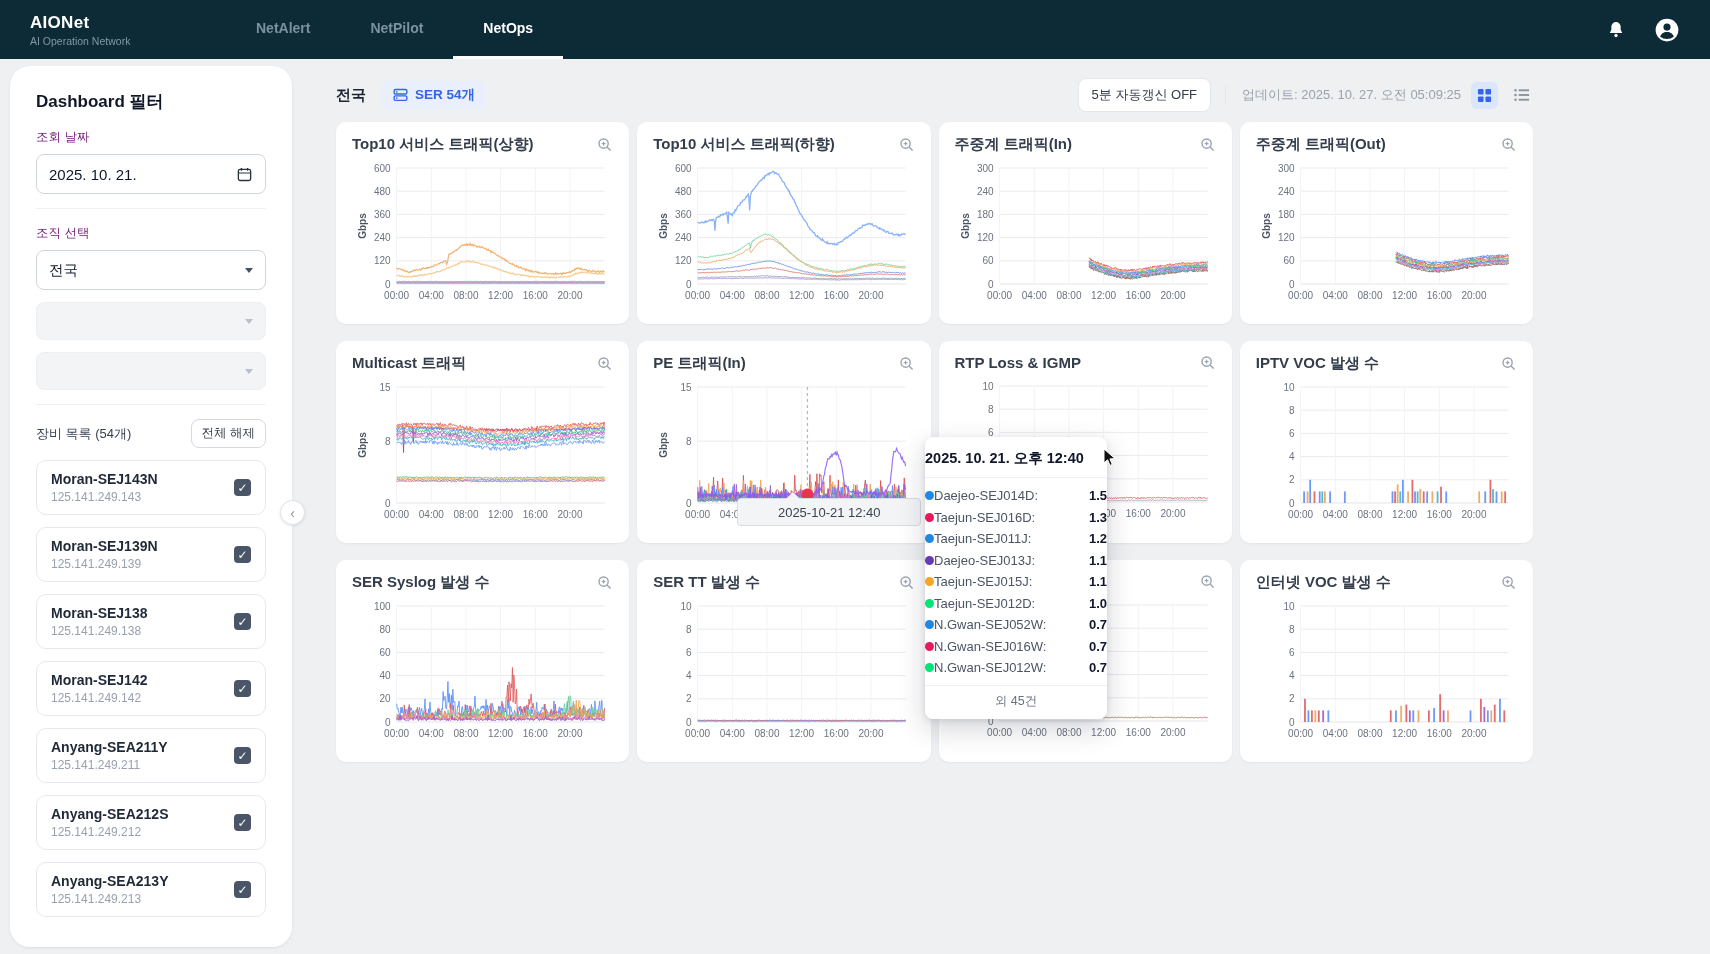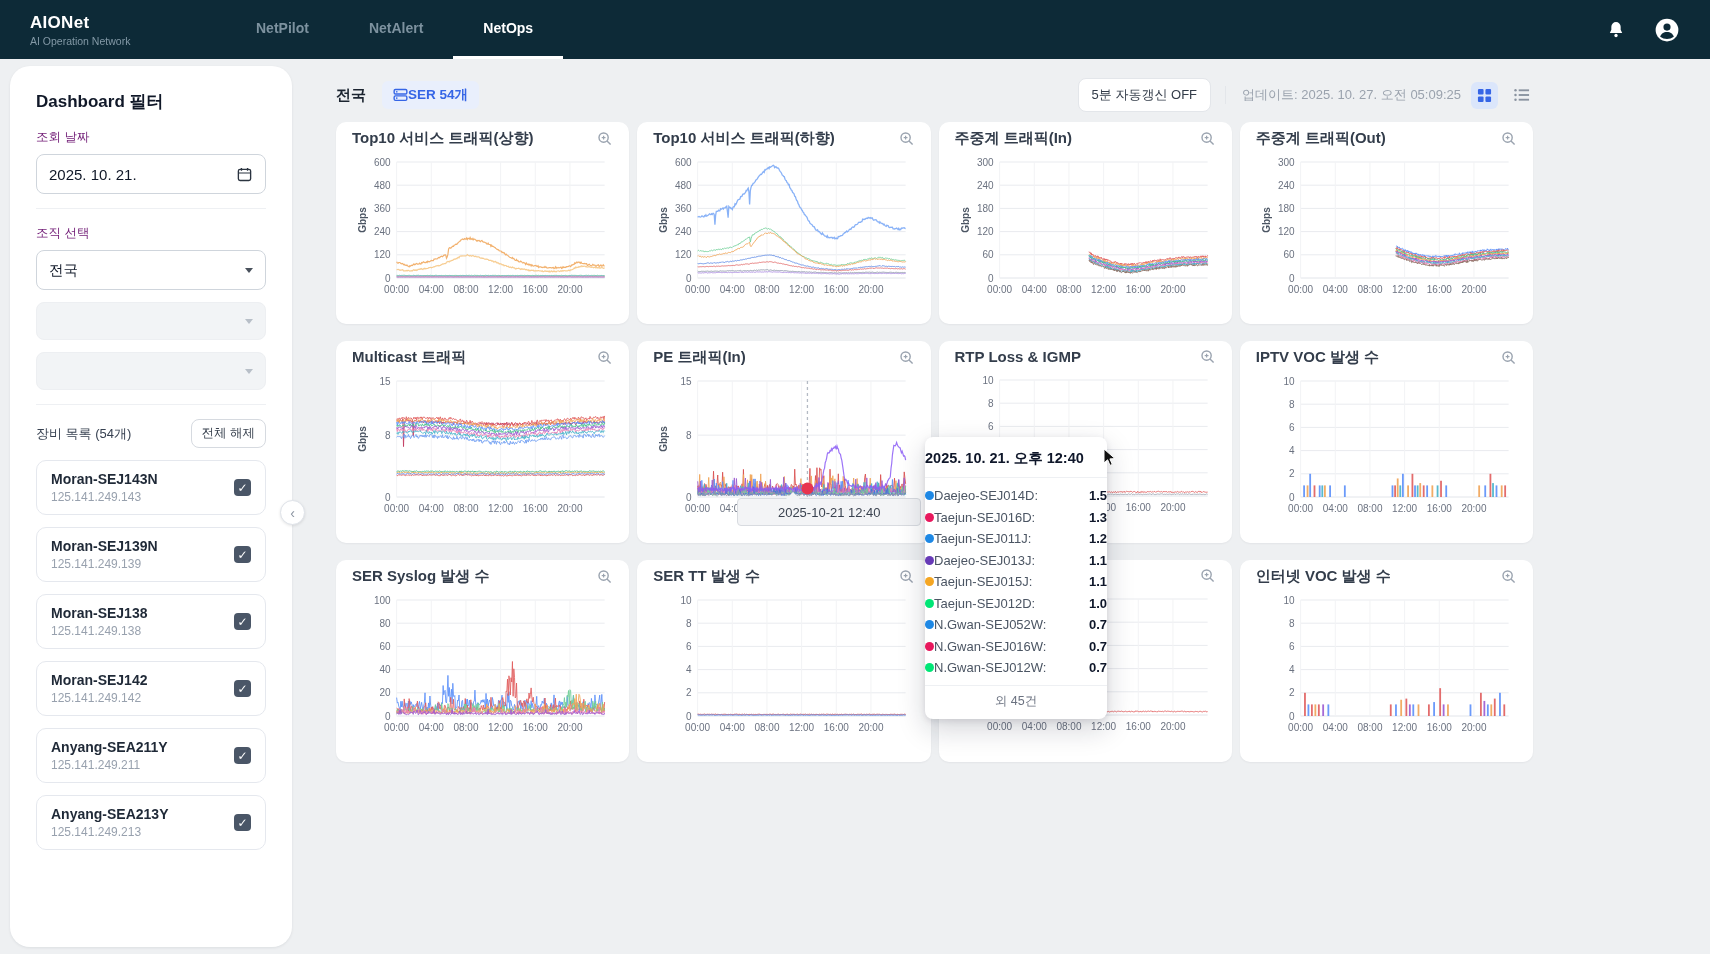--- a/index.html
+++ b/index.html
@@ -45,35 +45,35 @@
   .cb{width:17px;height:17px;border-radius:4px;background:#4a5667;position:relative;flex:none;cursor:pointer}
   .cb::after{content:'\2713';color:#fff;font-size:12px;font-weight:700;position:absolute;inset:0;
              display:flex;align-items:center;justify-content:center}
   .collapse{position:absolute;left:280px;top:500px;width:23px;height:23px;border-radius:50%;background:#fff;
             border:1px solid #dfe3e9;display:flex;align-items:center;justify-content:center;color:#8a93a0;
             font-size:14px;box-shadow:0 1px 3px rgba(0,0,0,.10);cursor:pointer;z-index:6}
 
   
   .main-header{position:absolute;left:336px;top:78px;width:1199px;display:flex;align-items:center}
   .region{font-size:15px;font-weight:700;color:#1b2430}
-  .ser-badge{margin-left:16px;display:flex;align-items:center;background:#e9effc;color:#3565e6;
+  .ser-badge{margin-left:16px;display:flex;align-items:center;gap:7px;background:#e9effc;color:#3565e6;
              border-radius:6px;padding:5px 11px;font-size:13.5px;font-weight:700}
   .header-right{margin-left:auto;display:flex;align-items:center}
   .refresh-btn{background:#fff;border:1px solid #e3e6ea;border-radius:8px;padding:7px 13px;font-size:13px;
                color:#333c49;cursor:pointer}
   .updated{font-size:13px;color:#9aa2ad;padding-left:16px;margin-left:14px;border-left:1px solid #e3e6ea}
   .viewbtn{width:27px;height:27px;border-radius:6px;display:flex;align-items:center;justify-content:center;
            margin-left:10px;cursor:pointer}
   .viewbtn.active{background:#dbe6fb}
 
   
   .grid{position:absolute;left:336px;top:122px;width:1197px;display:grid;
         grid-template-columns:repeat(4,1fr);gap:17px 8px;grid-auto-rows:202px}
   .card{background:#fff;border-radius:10px;box-shadow:0 1px 2px rgba(16,24,40,.05);
-        padding:7px 16px;box-sizing:border-box;position:relative}
+        padding:13px 16px;box-sizing:border-box;position:relative}
   .card-head{display:flex;justify-content:space-between;align-items:center}
   .card-title{font-size:15px;font-weight:700;color:#333d4b;min-height:18px}
   svg.chart{width:100%;height:152px;margin-top:4px;display:block}
   .zoom{flex:none;cursor:pointer;line-height:0}
 
   
   .pe-box{position:absolute;left:100px;top:157px;width:184px;height:28px;background:#f3f4f6;
           border:1px solid #d8dbe0;border-radius:4px;display:flex;align-items:center;justify-content:center;
           font-size:13px;color:#3b4350;z-index:5;box-sizing:border-box}
   .pe-box::before{content:'';position:absolute;left:48px;top:-7px;border:7px solid transparent;
@@ -98,22 +98,22 @@
 <body>
 
 <div class="page">
 
   <div class="nav">
     <div class="brand">
       <div class="brand-title">AIONet</div>
       <div class="brand-sub">AI Operation Network</div>
     </div>
     <div class="tabs">
+      <div class="tab">NetAlert</div>
       <div class="tab">NetPilot</div>
-      <div class="tab">NetAlert</div>
       <div class="tab active">NetOps</div>
     </div>
     <div class="nav-right">
       <span style="line-height:0;cursor:pointer">
         <svg width="20" height="22" viewBox="0 0 24 24">
             <path d="M12 2.5a5.6 5.6 0 0 0-5.6 5.6v3.6L4.6 15.6h14.8l-1.8-3.9V8.1A5.6 5.6 0 0 0 12 2.5z" fill="#fff"></path>
             <circle cx="12" cy="18.6" r="2" fill="#fff"></circle>
           </svg>
       </span>
       <span style="line-height:0;cursor:pointer">
@@ -196,20 +196,27 @@
       </div>
       <div class="dev">
         <div>
             <div class="dev-name">Anyang-SEA211Y</div>
         <div class="dev-ip">125.141.249.211</div>
           </div>
         <span class="cb"></span>
       </div>
       <div class="dev">
         <div>
+            <div class="dev-name">Anyang-SEA212S</div>
+        <div class="dev-ip">125.141.249.212</div>
+          </div>
+        <span class="cb"></span>
+      </div>
+      <div class="dev">
+        <div>
             <div class="dev-name">Anyang-SEA213Y</div>
         <div class="dev-ip">125.141.249.213</div>
           </div>
         <span class="cb"></span>
       </div>
     </div>
   </div>
 
   <div class="collapse">
     <span>‹</span>

